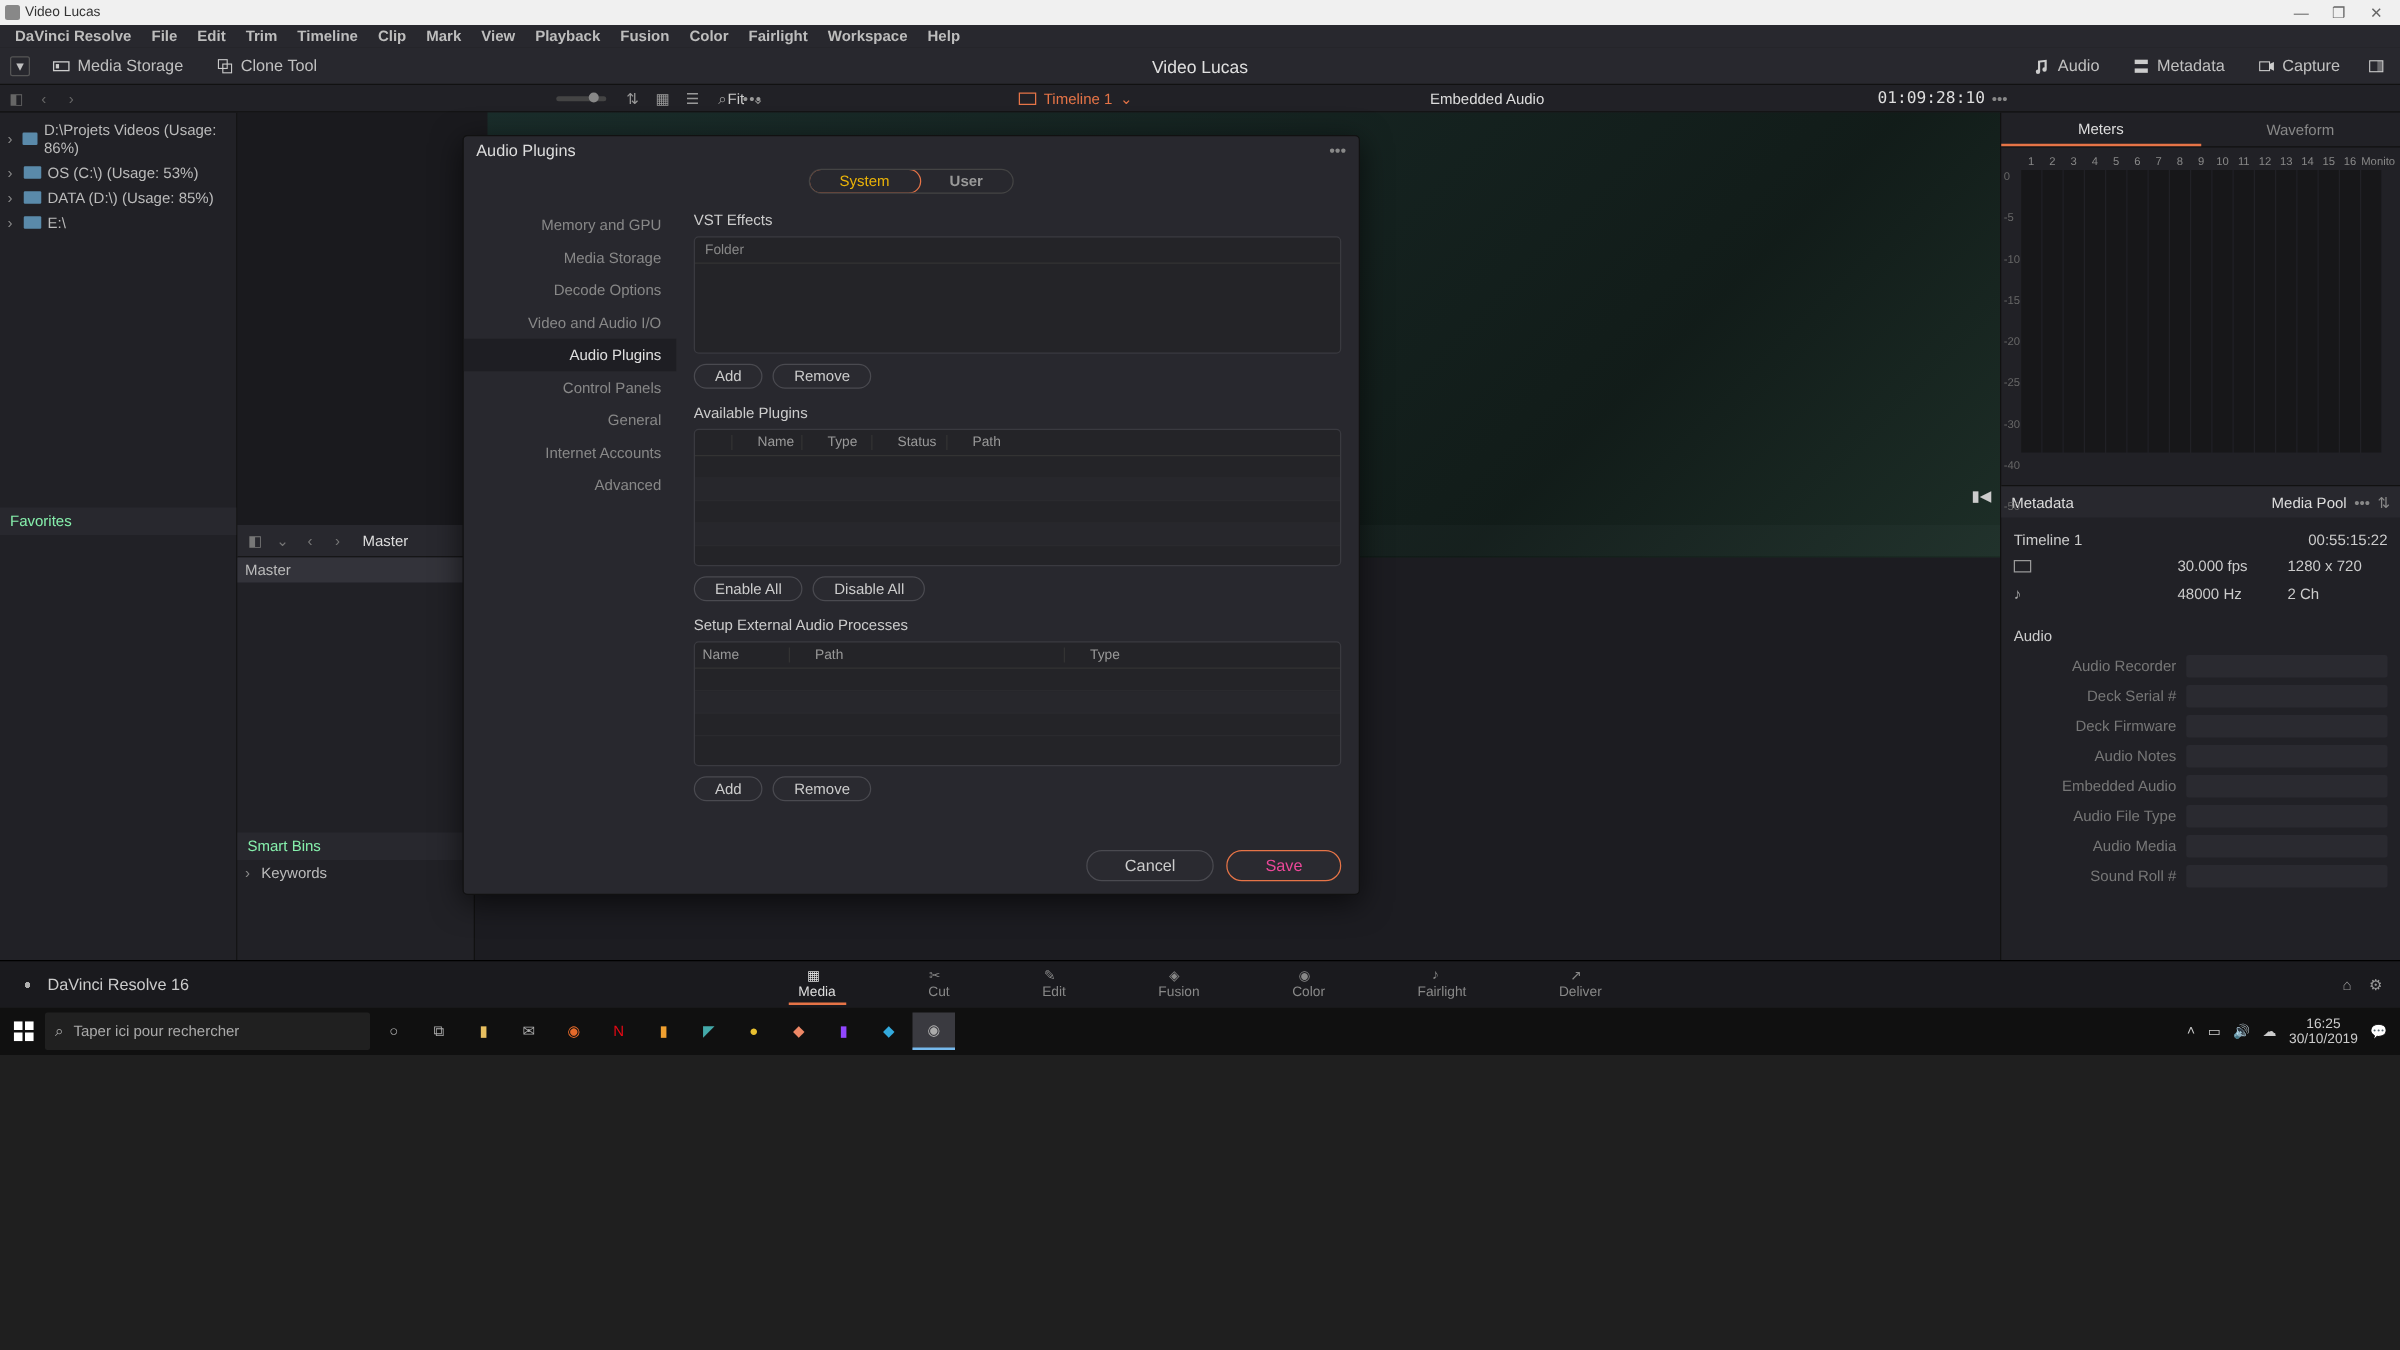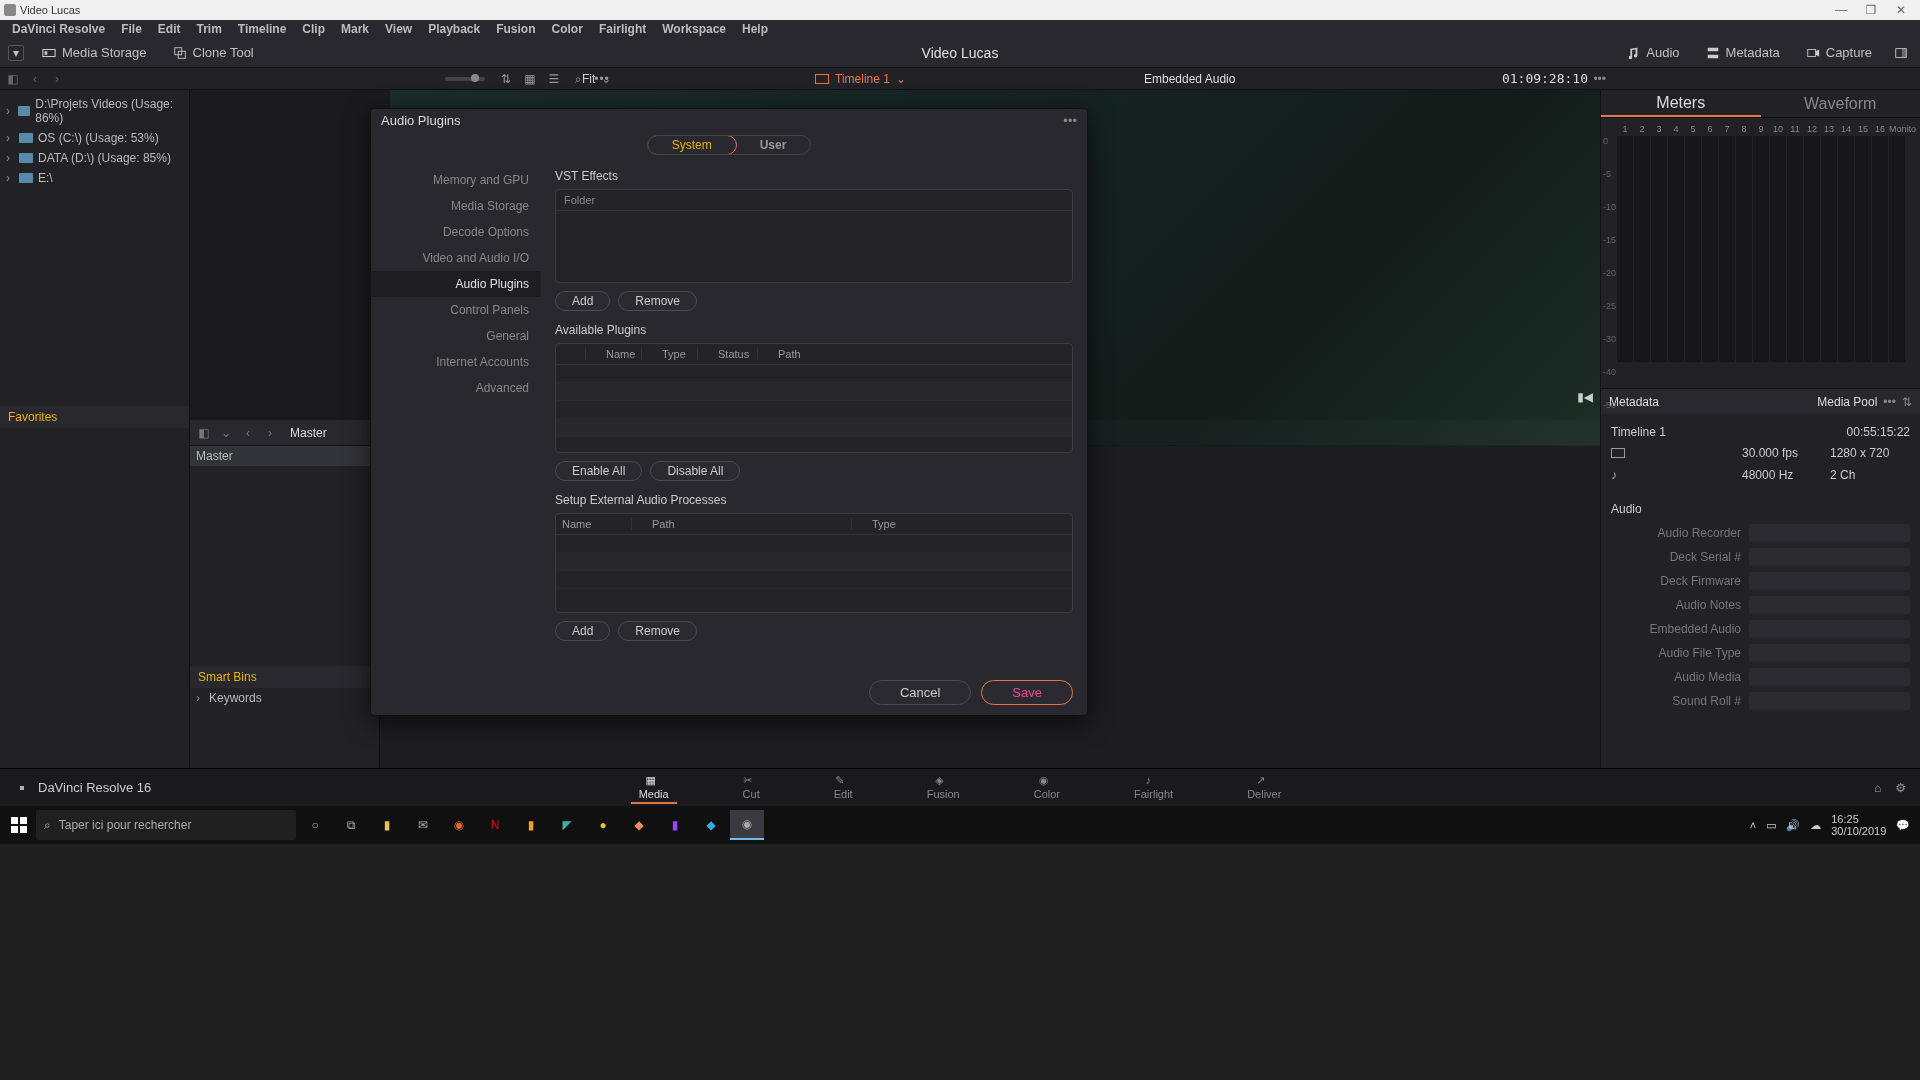--- a/index.html
+++ b/index.html
@@ -27,35 +27,35 @@
 .secondbar .tl .tlicon { width: 14px; height: 10px; border: 1px solid #e67447; }
 .secondbar .tc { position: absolute; right: 332px; color: #ddd; font-family: monospace; font-size: 13px; }
 .secondbar .tcdots { position: absolute; right: 314px; color: #888; }
 .secondbar .emb { position: absolute; left: 1144px; color: #ddd; font-weight: 500; }
 .main { display: flex; height: 678px; }
 .leftpanel { width: 190px; background: #212126; border-right: 1px solid #111; display: flex; flex-direction: column; }
 .tree { padding: 4px 0; }
 .tree-item { display: flex; align-items: center; padding: 3px 6px; gap: 5px; color: #bbb; }
 .tree-item .chev { width: 8px; color: #888; }
 .tree-item .drv { width: 14px; height: 10px; background: #5a8aaa; border-radius: 1px; }
-.section-h { padding: 4px 8px; color: #eab308; background: #28282e; font-size: 12px; }
+.section-h { padding: 4px 8px; color: #86efac; background: #28282e; font-size: 12px; }
 .middlepanel { flex: 1; background: #1a1a1e; display: flex; flex-direction: column; position: relative; }
 .middlepanel .viewer-bg { position: absolute; left: 200px; right: 0; top: 0; height: 100%; background: linear-gradient(135deg, #1a3530 0%, #0e1d17 60%, #2a4a3a 100%); opacity: 0.7; }
 .masterbar { height: 26px; background: #28282e; border-bottom: 1px solid #111; display: flex; align-items: center; padding: 0 6px; gap: 6px; }
 .masterbar .nb { width: 16px; height: 16px; color: #777; display: flex; align-items: center; justify-content: center; }
 .mediaarea { flex: 1; display: flex; }
 .mediatree { width: 190px; background: #212126; border-right: 1px solid #111; }
 .thumbs { flex: 1; background: #1c1c21; padding: 20px; position: relative; }
 .clip { width: 120px; text-align: center; }
 .clip .thumb { width: 120px; height: 68px; border: 1px solid #c85030; background: linear-gradient(135deg, #4a2a10, #8a5030, #3a1a0a); position: relative; }
 .clip .thumb .aicon { position: absolute; bottom: 2px; left: 2px; width: 12px; height: 12px; background: #ddd; border-radius: 2px; }
 .clip .name { font-size: 11px; color: #aaa; margin-top: 4px; }
 .rightpanel { width: 320px; background: #212126; border-left: 1px solid #111; display: flex; flex-direction: column; }
 .tabs { display: flex; height: 28px; border-bottom: 1px solid #111; }
-.tabs .tab { flex: 1; display: flex; align-items: center; justify-content: center; color: #888; font-size: 16px; }
+.tabs .tab { flex: 1; display: flex; align-items: center; justify-content: center; color: #888; font-size: 12px; }
 .tabs .tab.active { color: #ddd; border-bottom: 2px solid #e67447; }
 .meters { height: 270px; padding: 6px 4px; position: relative; }
 .meter-nums { display: flex; gap: 1px; padding: 0 2px; font-size: 9px; color: #888; overflow: hidden; white-space: nowrap; }
 .meter-nums span { width: 16px; text-align: center; flex-shrink: 0; }
 .meter-bars { display: flex; gap: 1px; padding: 2px; height: 230px; }
 .meter-bars .bar { width: 16px; background: #171719; flex-shrink: 0; }
 .meter-scale { position: absolute; left: 2px; top: 18px; font-size: 9px; color: #666; display: flex; flex-direction: column; gap: 23px; }
 .metahdr { height: 26px; background: #28282e; display: flex; align-items: center; padding: 0 8px; color: #ddd; border-top: 1px solid #111; }
 .metahdr .sp { flex: 1; }
 .metabody { padding: 8px 10px; }
@@ -74,21 +74,21 @@
 .pages .pg.active { color: #ddd; border-bottom: 2px solid #e67447; }
 .pages .pgi { width: 16px; height: 12px; }
 .pages .brand { position: absolute; left: 14px; display: flex; align-items: center; gap: 8px; color: #ccc; font-size: 13px; }
 .pages .brand .logo { width: 16px; height: 16px; background: radial-gradient(circle,#b0b0b0 20%, transparent 20%); position: relative; }
 .pages .rbtns { position: absolute; right: 14px; display: flex; gap: 14px; color: #999; }
 .taskbar { height: 38px; background: #101010; display: flex; align-items: center; padding: 0 4px; gap: 2px; }
 .taskbar .start { width: 30px; height: 30px; display: flex; align-items: center; justify-content: center; }
 .taskbar .search { width: 260px; height: 30px; background: #202020; border-radius: 2px; display: flex; align-items: center; padding: 0 8px; color: #aaa; gap: 8px; }
 .taskbar .tico { width: 34px; height: 30px; display: flex; align-items: center; justify-content: center; }
 .taskbar .tray { margin-left: auto; display: flex; align-items: center; gap: 10px; color: #ccc; font-size: 11px; padding-right: 6px; }
-.taskbar .clock { text-align: left; line-height: 1.1; }
+.taskbar .clock { text-align: center; line-height: 1.1; }
 
 .dialog { position: absolute; left: 370px; top: 108px; width: 718px; height: 608px; background: #28282e; border: 1px solid #111; border-radius: 4px; box-shadow: 0 6px 24px rgba(0,0,0,0.6); display: flex; flex-direction: column; z-index: 100; }
 .dialog .dhdr { height: 22px; padding: 4px 10px; color: #ddd; font-size: 13px; display: flex; align-items: center; }
 .dialog .dhdr .sp { flex: 1; }
 .dialog .dhdr .dots { color: #888; }
 .dialog .dtabs { display: flex; justify-content: center; padding: 4px 0 8px; }
 .dialog .dtabs .seg { display: flex; border: 1px solid #444; border-radius: 12px; overflow: hidden; }
 .dialog .dtabs .sbtn { padding: 2px 24px; font-size: 12px; }
 .dialog .dtabs .sbtn.active { color: #eab308; border: 1px solid #e67447; border-radius: 12px; margin: -1px; }
 .dialog .dtabs .sbtn.inactive { color: #999; font-weight: bold; }

